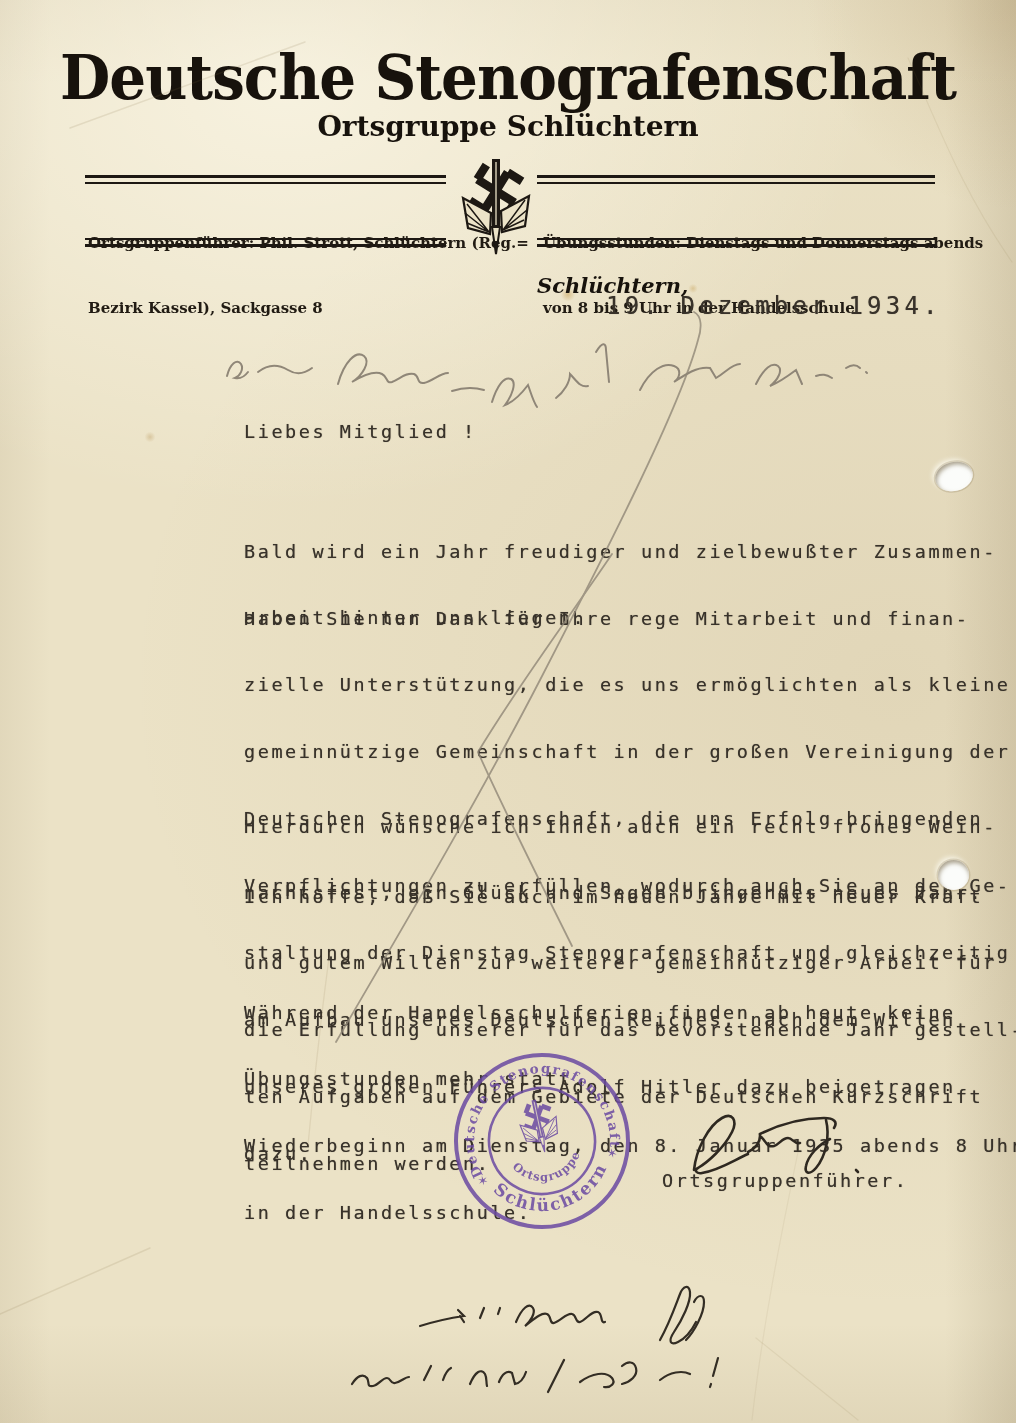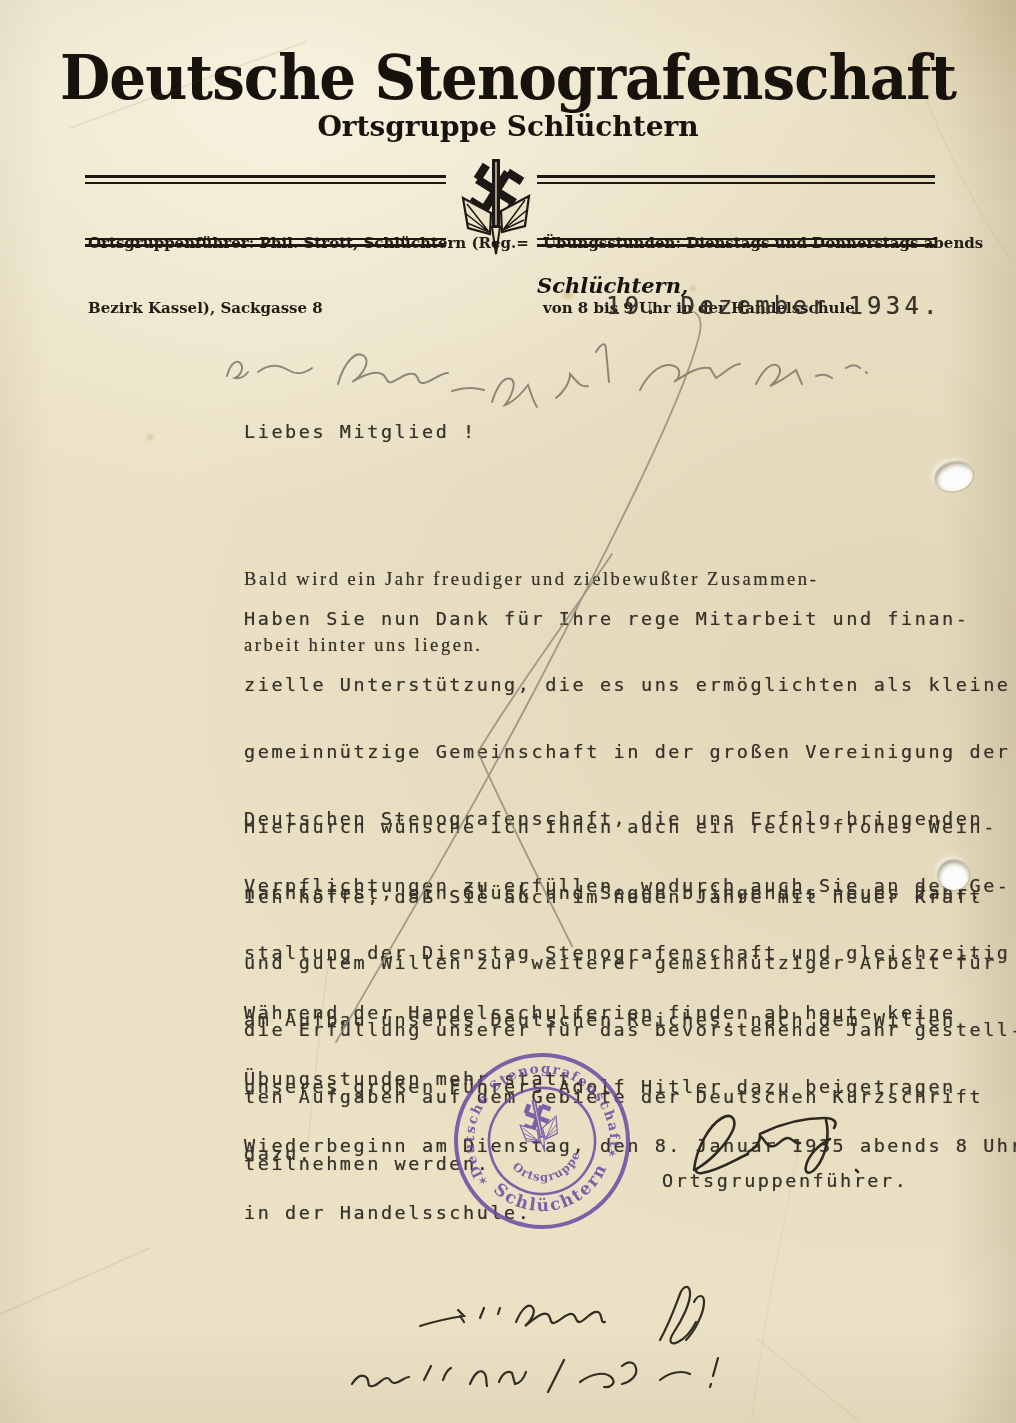--- a/index.html
+++ b/index.html
@@ -39,21 +39,21 @@
     font-weight:bold;font-size:21px;color:#17120c;font-style:italic;
   }
   .tw{
     font-family:"DejaVu Sans Mono",monospace;color:#38322a;
     text-shadow:0 0 0.7px rgba(56,50,42,0.65);white-space:pre;
   }
   .date{position:absolute;left:606px;top:292px;font-size:24px;letter-spacing:4.2px;}
   
   .para{position:absolute;left:235px;font-size:18.5px;letter-spacing:2.55px;line-height:22.3px;margin-left:9px;}
   .salutation{top:421px;}
-  #p0{top:523px;font-family:Liberation Serif, serif;} #p1{top:563px;} #p2{top:771px;} #p3{top:841px;} #p4{top:957px;}
+  #p0{top:496px;} #p1{top:563px;} #p2{top:771px;} #p3{top:841px;} #p4{top:957px;}
   .closing-val{position:absolute;left:651px;top:1086px;font-size:18.5px;letter-spacing:2.55px;}
   .closing-title{position:absolute;left:662px;top:1170px;font-size:18.5px;letter-spacing:2.55px;}
   
   .marks{position:absolute;left:0;top:0;pointer-events:none;}
   
   .hole{
     position:absolute;background:#fbfcfa;border-radius:50%;
     box-shadow:inset 1px 3px 4px rgba(105,90,55,0.55),
                inset -1px -1px 2px rgba(255,255,252,0.8),
                0 0 0 1.5px rgba(145,125,85,0.28),

